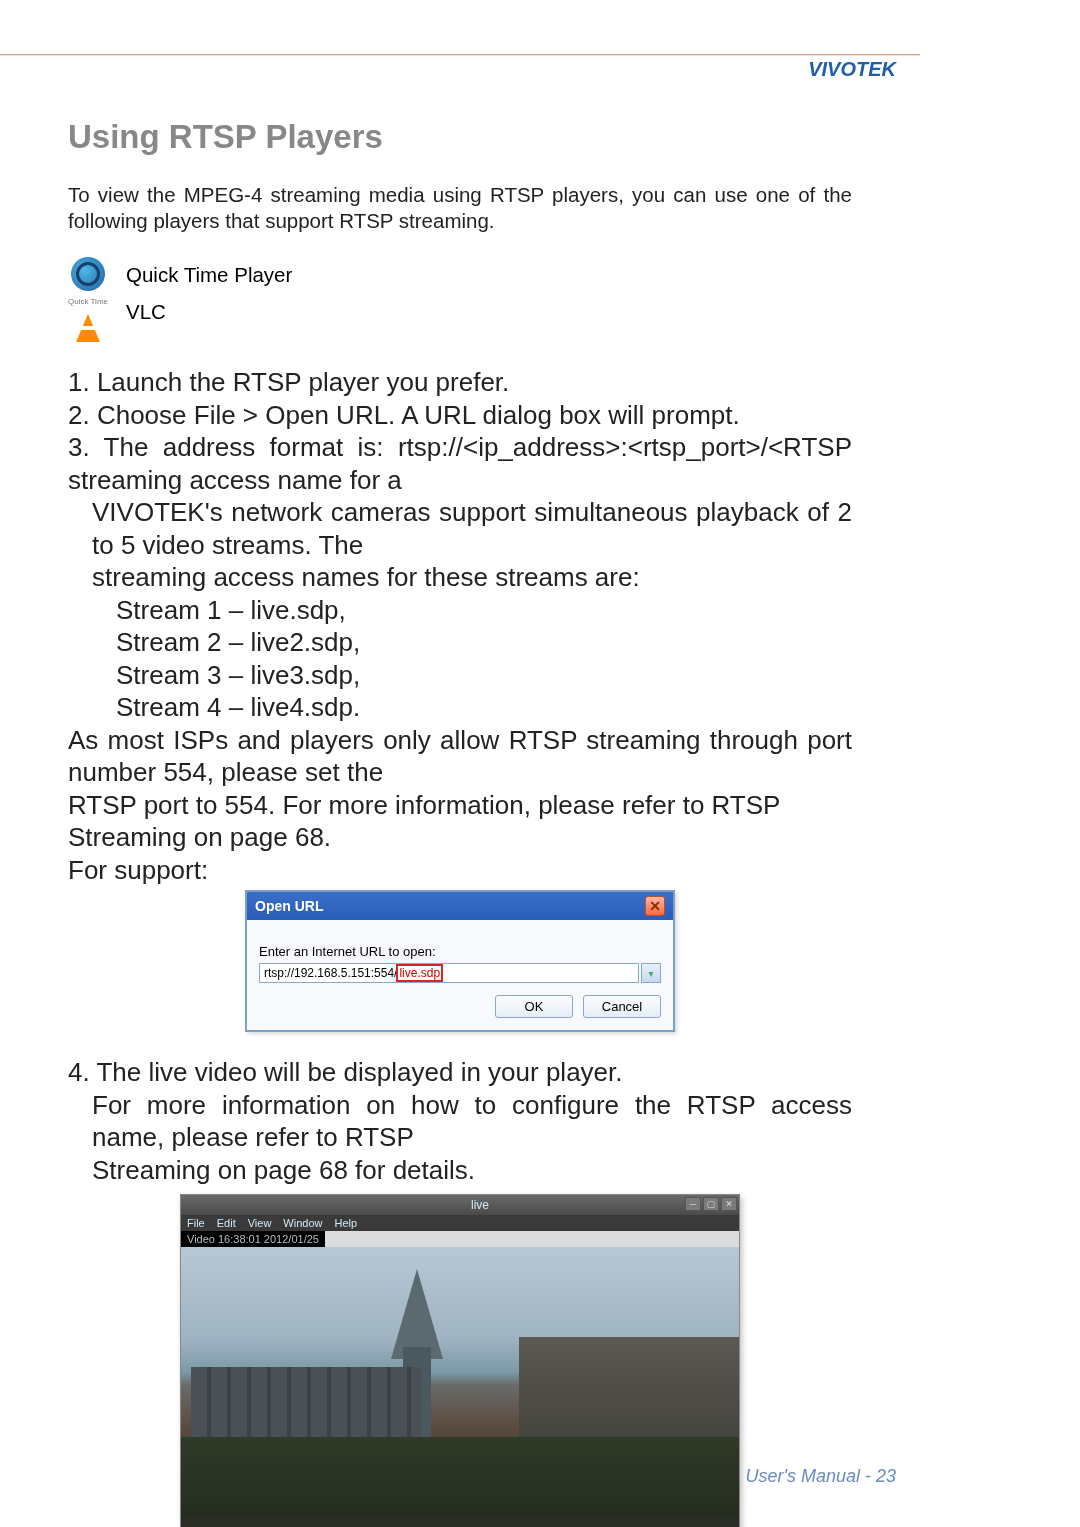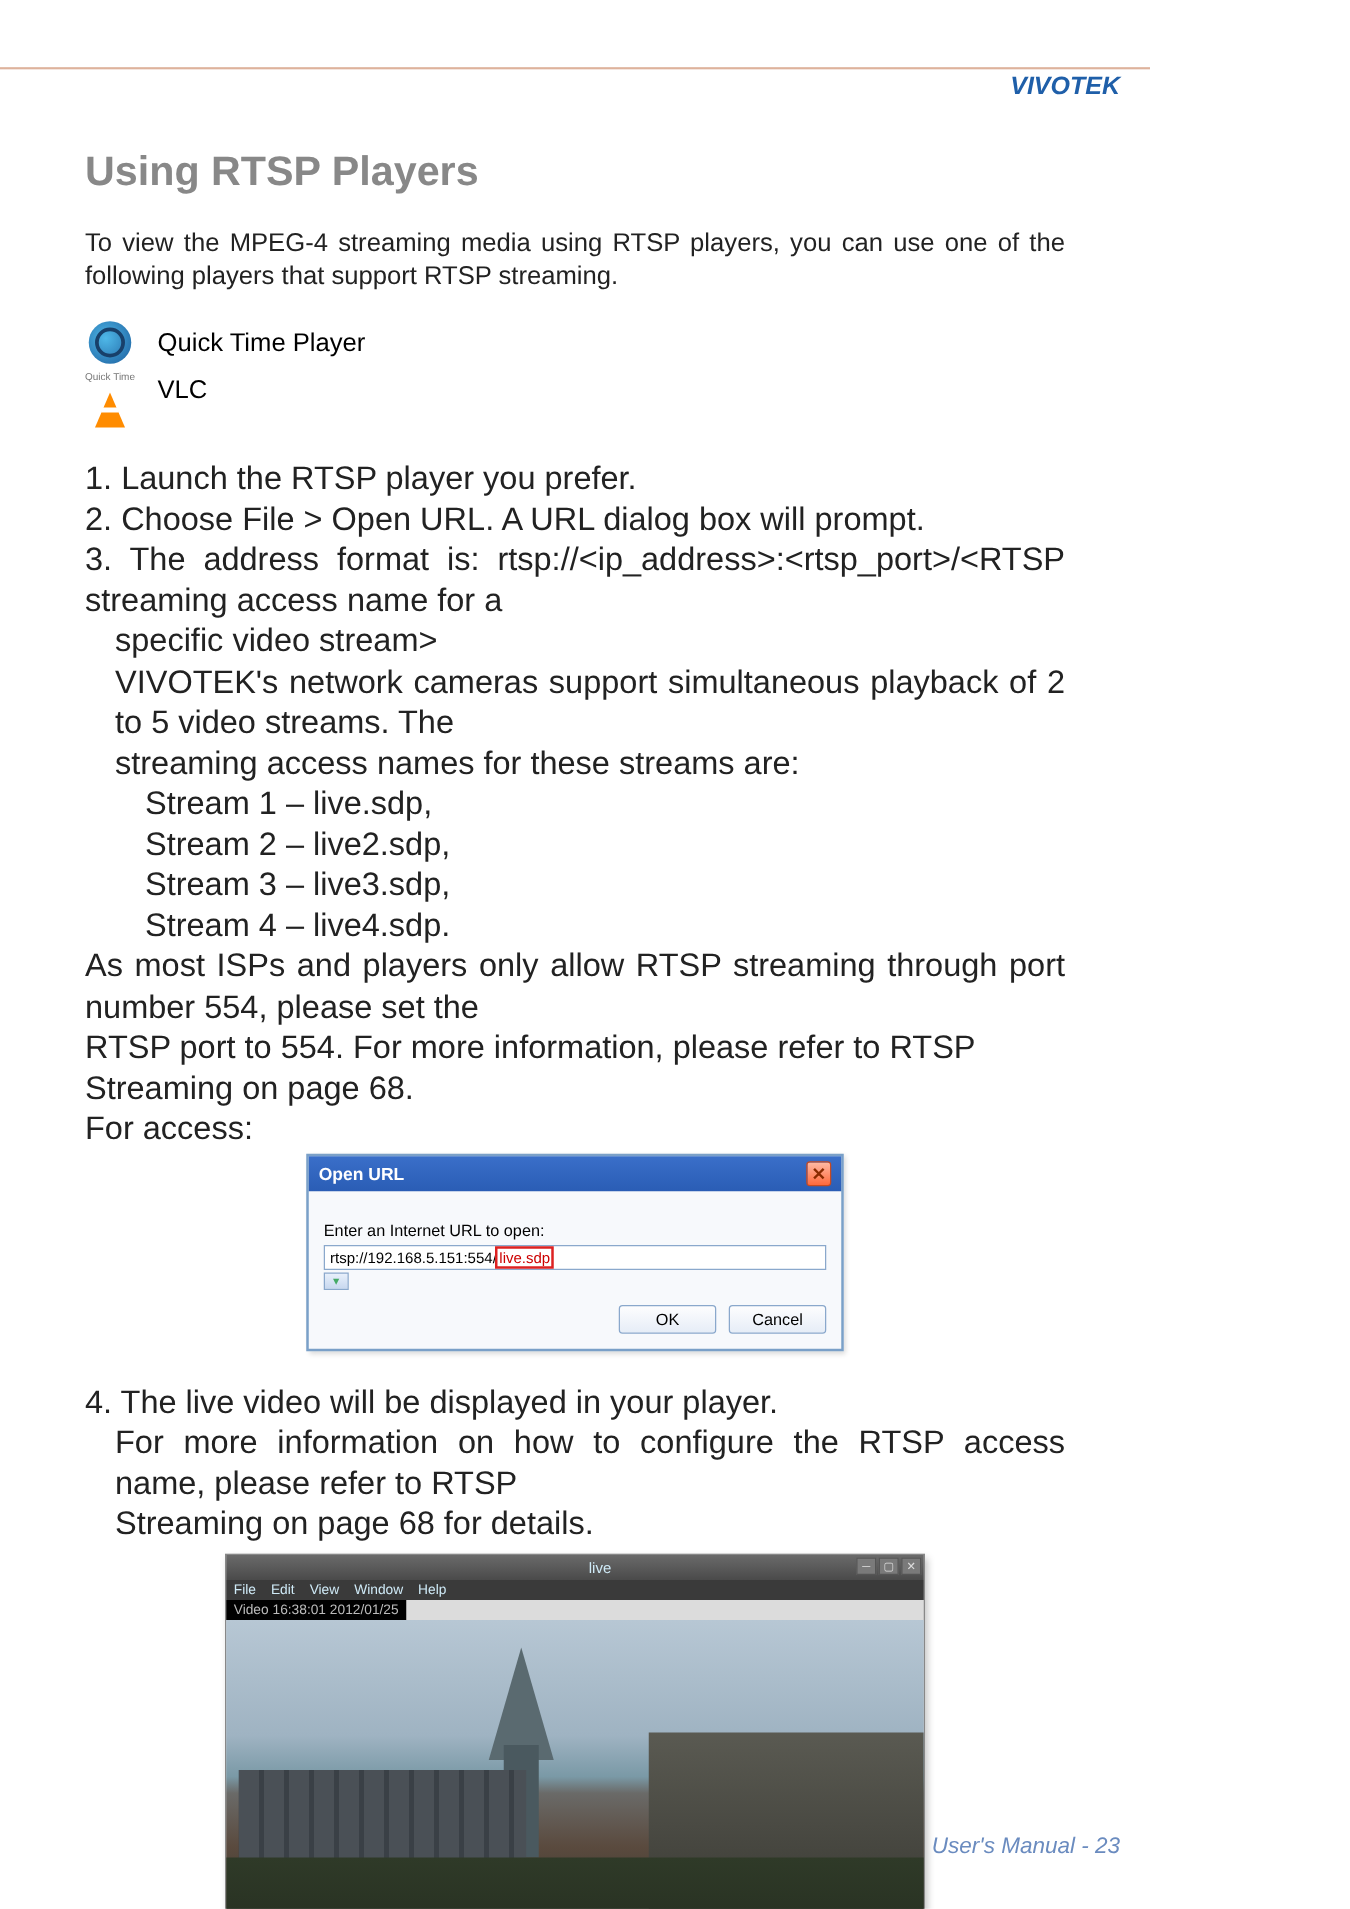--- a/index.html
+++ b/index.html
@@ -23,21 +23,21 @@
   .steps p { line-height: 1.25; }
   .step-line { text-align: justify; }
   .indent { padding-left: 24px; text-align: justify; }
   .indent2 { padding-left: 48px; }
   .dialog-wrap { display: flex; justify-content: center; margin: 4px 0 24px; }
   .dialog { width: 430px; border: 2px solid #7aa0c8; background: #f7f9fc; font-size: 13px; position: relative; box-shadow: 2px 2px 4px rgba(0,0,0,0.15); }
   .dialog-titlebar { background: linear-gradient(to bottom, #3a6fc9, #2a5db5); color: #fff; font-weight: bold; padding: 4px 8px; display: flex; justify-content: space-between; align-items: center; font-size: 14px; }
   .close-x { width: 20px; height: 20px; background: linear-gradient(to bottom, #ffb9a3, #ff6a3c); border: 1px solid #c74a20; color: #8a2a00; font-weight: bold; display: flex; align-items: center; justify-content: center; font-size: 14px; border-radius: 3px; }
   .dialog-body { padding: 24px 12px 12px; }
   .dialog-body label { display: block; margin-bottom: 4px; }
-  .url-row { display: flex; gap: 2px; flex-direction: column; }
+  .url-row { display: flex; gap: 2px; }
   .url-input { flex: 1; border: 1px solid #8aa8cc; padding: 2px 4px; font-size: 12px; background: #fff; font-family: Arial; }
   .url-highlight { color: #c00; border: 2px solid #d22; padding: 0 1px; margin-left: -1px; }
   .dd-btn { width: 20px; border: 1px solid #8aa8cc; background: linear-gradient(#e8f0fb,#c8d8ef); display: flex; align-items: center; justify-content: center; color: #4a6; font-size: 10px; }
   .dialog-buttons { display: flex; justify-content: flex-end; gap: 10px; margin-top: 12px; }
   .win-btn { min-width: 78px; padding: 3px 10px; border: 1px solid #8aa8cc; background: linear-gradient(#fdfdfe,#e6edf7); border-radius: 3px; font-size: 13px; text-align: center; }
   .player-window { width: 560px; margin: 8px auto 0; border: 1px solid #888; box-shadow: 2px 3px 6px rgba(0,0,0,0.25); background: #dcdcdc; font-size: 11px; }
   .pw-titlebar { height: 20px; background: linear-gradient(#6a6a6a,#4a4a4a); display: flex; align-items: center; justify-content: center; color: #cfeaf7; position: relative; padding-left: 40px; }
   .pw-title { font-size: 12px; }
   .pw-winbtns { position: absolute; right: 2px; top: 2px; display: flex; gap: 2px; }
   .pw-wb { width: 16px; height: 14px; background: #7a7a7a; border: 1px solid #555; font-size: 9px; color: #ddd; display: flex; align-items: center; justify-content: center; }
@@ -85,30 +85,29 @@
       <div class="player-names">
         <div>Quick Time Player</div>
         <div>VLC</div>
       </div>
     </div>
 
     <div class="steps">
       <p>1. Launch the RTSP player you prefer.</p>
       <p>2. Choose File &gt; Open URL. A URL dialog box will prompt.</p>
       <p class="step-line">3. The address format is:  rtsp://&lt;ip_address&gt;:&lt;rtsp_port&gt;/&lt;RTSP streaming access name for a</p>
-      <p class="indent">specific video stream&gt;</p>
       <p class="indent step-line">VIVOTEK's network cameras support simultaneous playback of 2 to 5 video streams. The</p>
       <p class="indent">streaming access names for these streams are:</p>
       <p class="indent2">Stream 1 – live.sdp,</p>
       <p class="indent2">Stream 2 – live2.sdp,</p>
       <p class="indent2">Stream 3 – live3.sdp,</p>
       <p class="indent2">Stream 4 – live4.sdp.</p>
       <p class="step-line">As most ISPs and players only allow RTSP streaming through port number 554, please set the</p>
       <p>RTSP port to 554. For more information, please refer to RTSP Streaming on page 68.</p>
-      <p>For access:</p>
+      <p>For support:</p>
     </div>
 
     <div class="dialog-wrap">
       <div class="dialog">
         <div class="dialog-titlebar">
           <span>Open URL</span>
           <span class="close-x">✕</span>
         </div>
         <div class="dialog-body">
           <label>Enter an Internet URL to open:</label>

